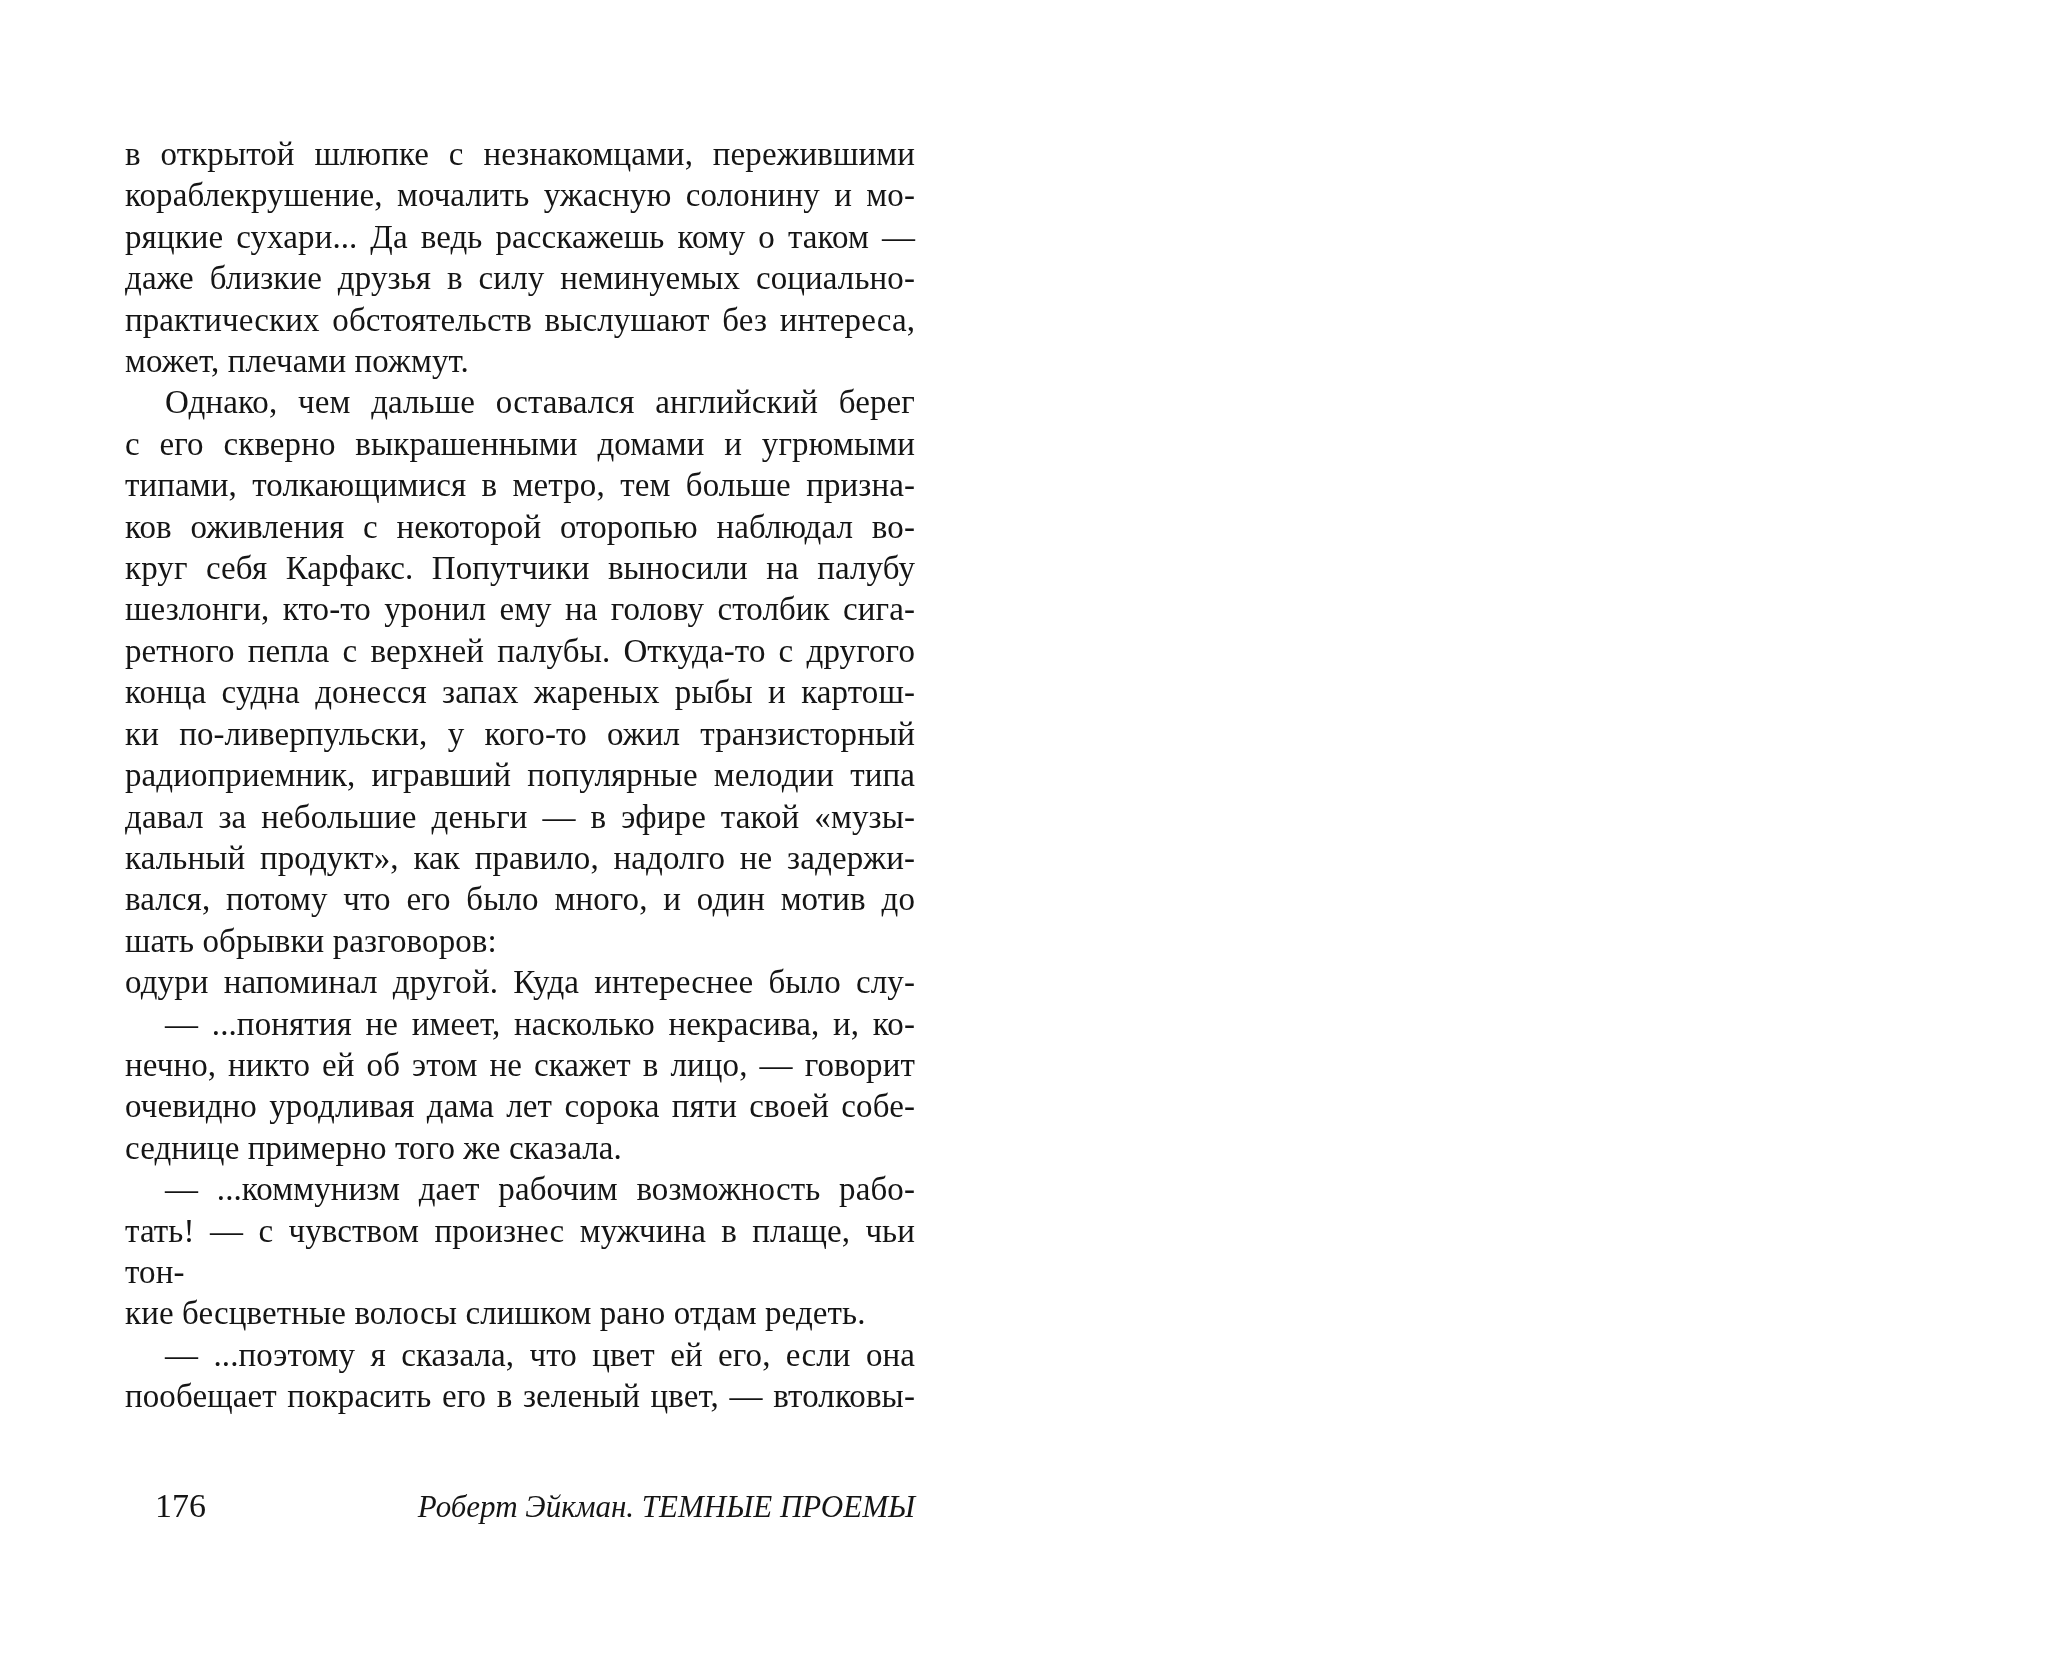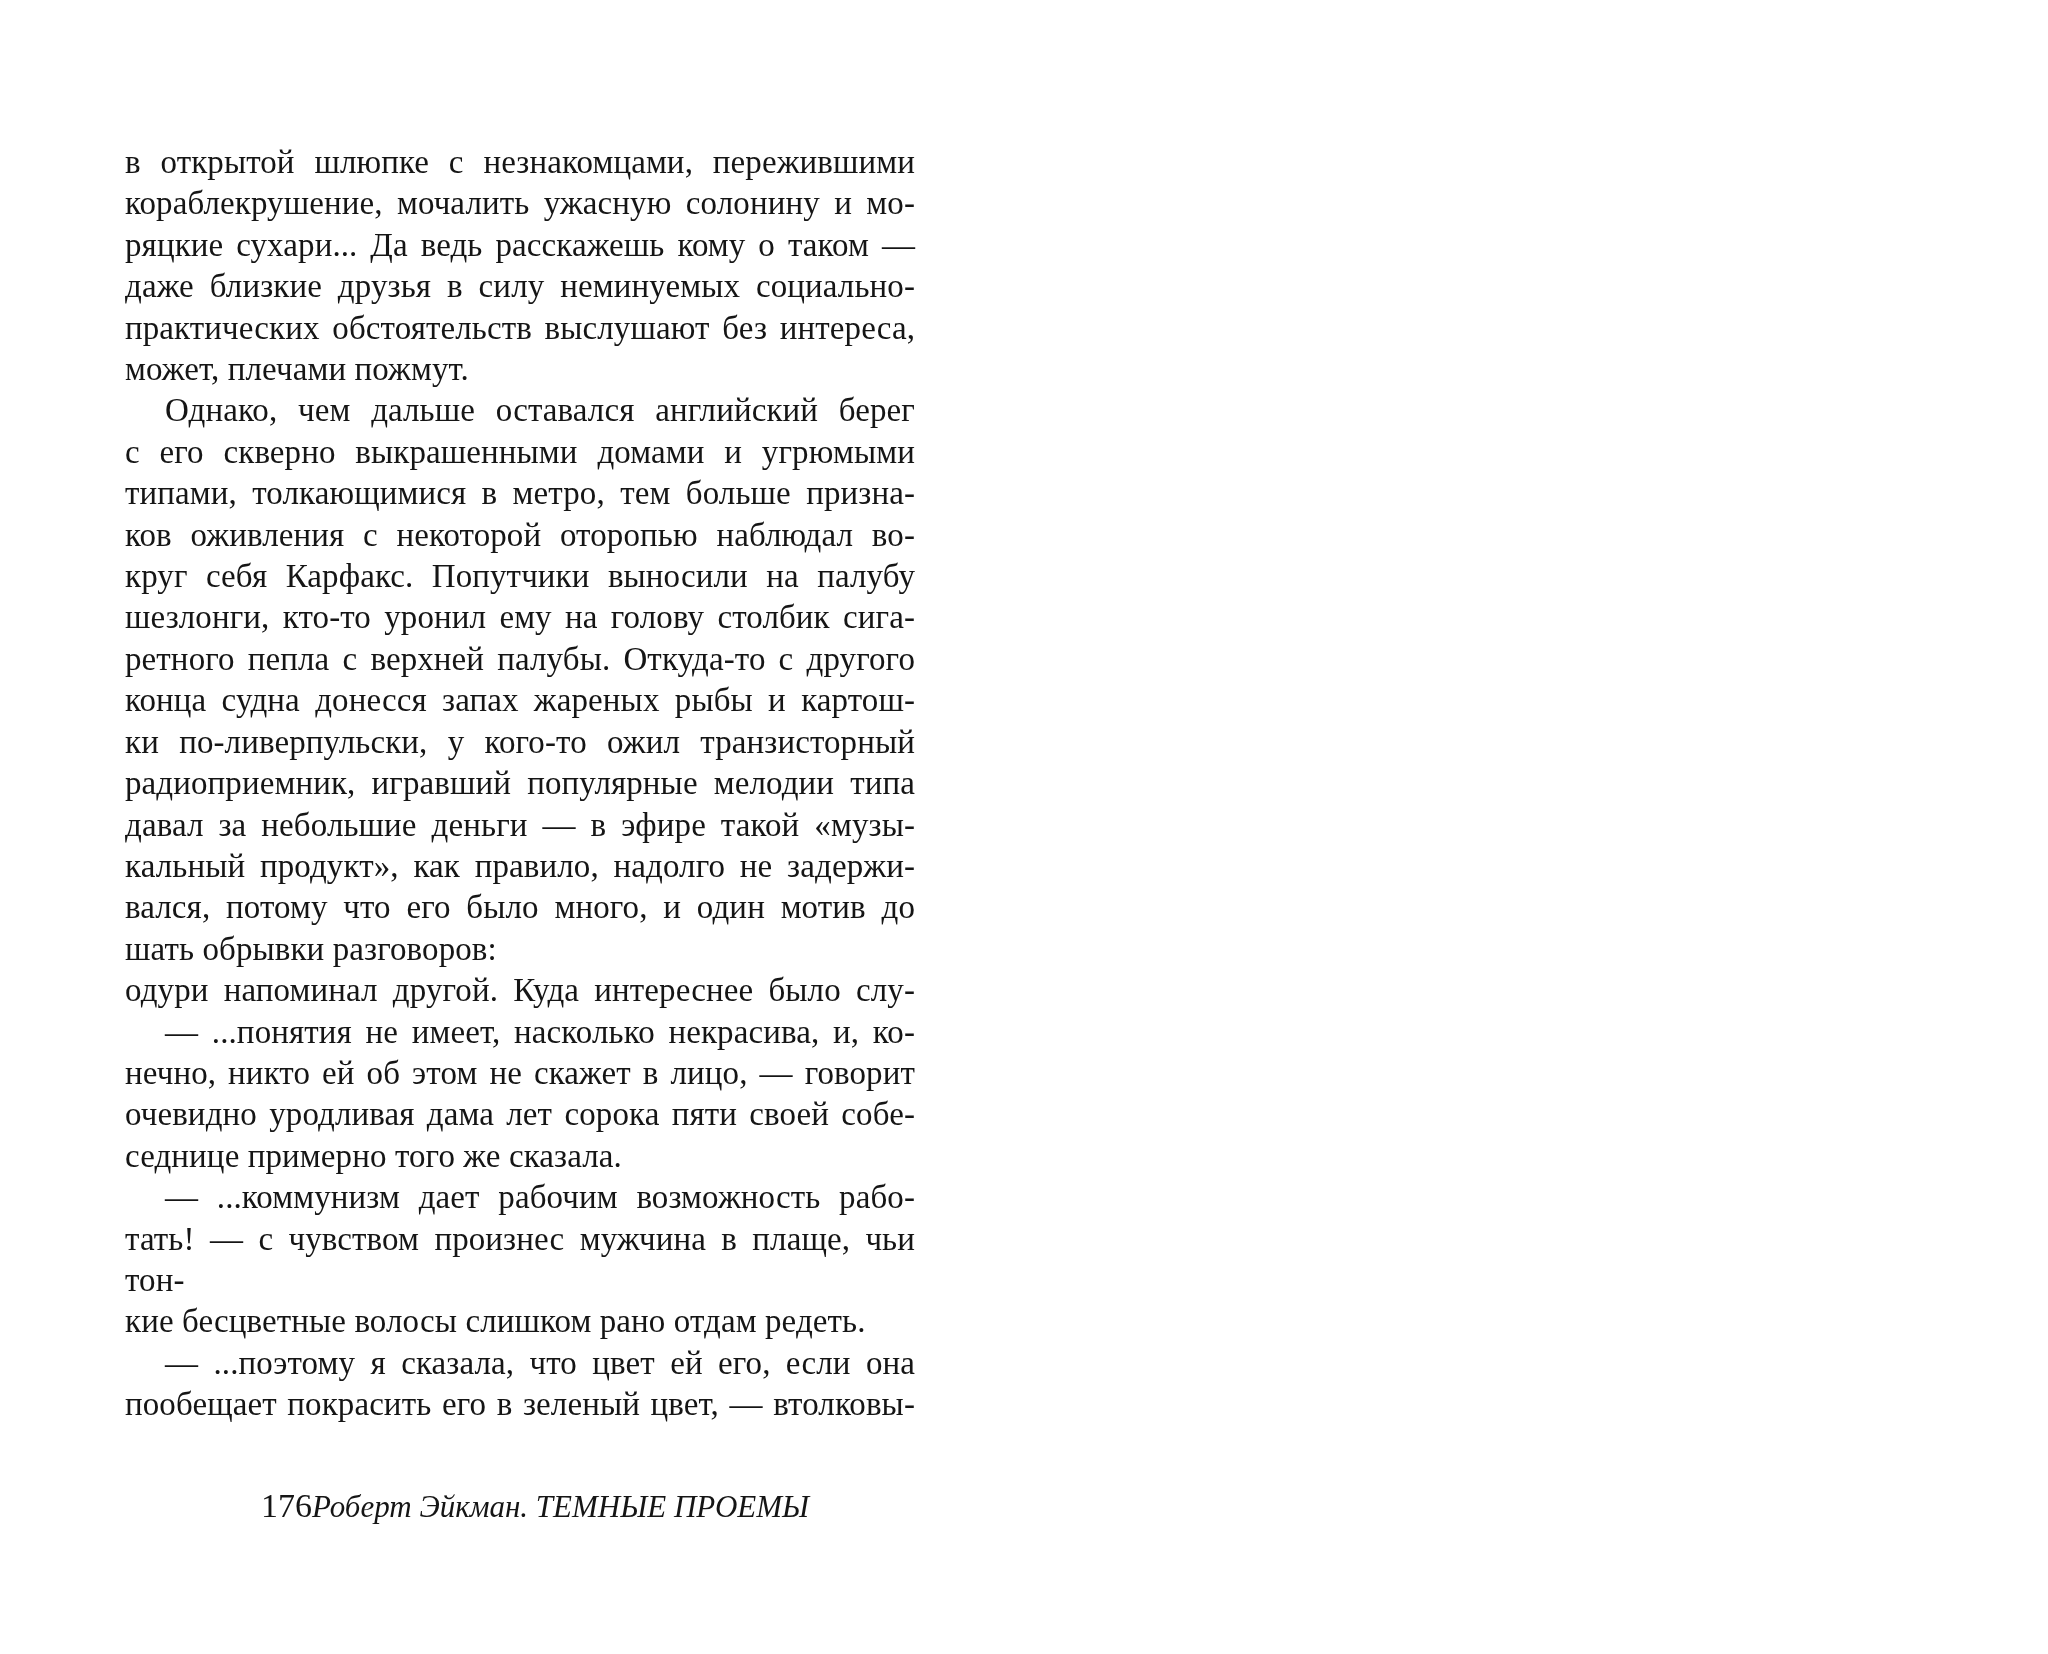--- a/index.html
+++ b/index.html
@@ -12,39 +12,39 @@
     overflow: hidden;
   }
   .page { position: absolute; top: 0; width: 1024px; height: 1654px; }
   .page.left  { left: 0; }
   .page.right { left: 1024px; }
 
   .text-col {
     position: absolute;
     width: 790px;
   }
-  .text-col.main-left  { left: 125px;  top: 142px; }
+  .text-col.main-left  { left: 125px;  top: 134px; }
 
   .line {
     font-size: 33px;
     line-height: 41.4px;
     text-align: justify;
     text-align-last: justify;
     white-space: normal;
     letter-spacing: 0.1px;
   }
   .line.indent { text-indent: 40px; }
   .line.end { text-align-last: left; }
 
   .footer {
     position: absolute; top: 1486px;
     width: 790px;
     display: flex; justify-content: space-between; align-items: baseline;
   }
-  .footer.footer-left  { left: 125px; justify-content: center; }
+  .footer.footer-left  { left: 125px; }
   .folio { font-size: 34px; line-height: 40px; }
   .footer-left .folio { padding-left: 30px; }
   .running {
     font-style: italic;
     font-size: 31px; line-height: 40px;
     white-space: nowrap;
   }
 </style>
 </head>
 <body>

